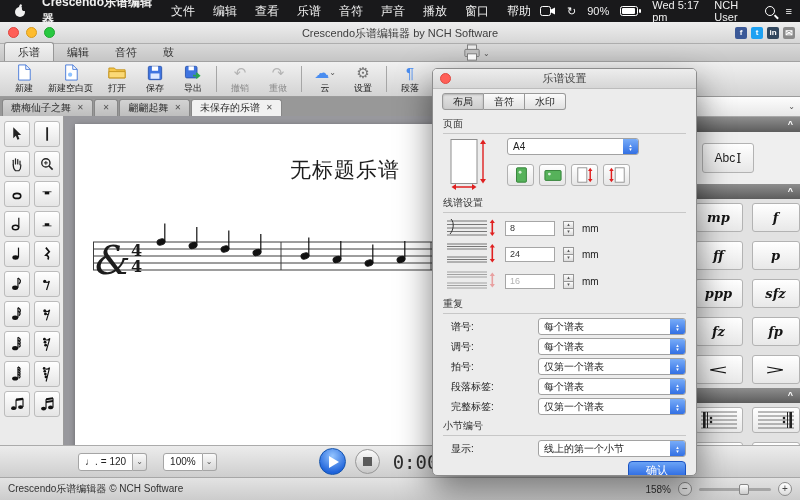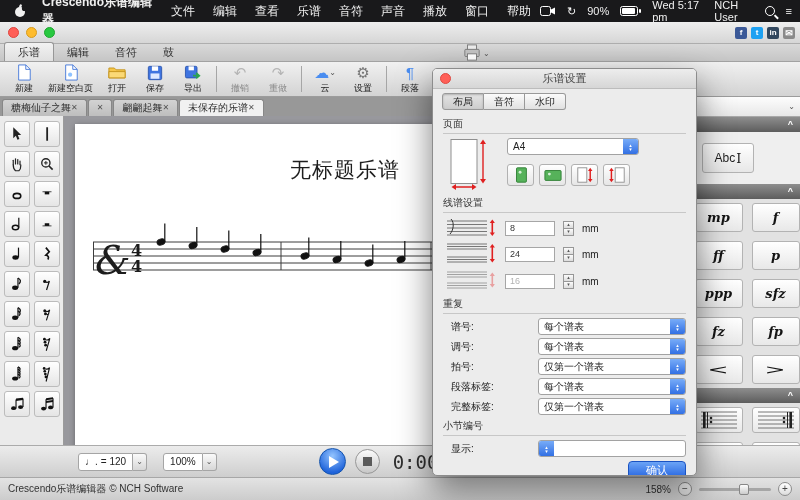--- a/index.html
+++ b/index.html
@@ -53,21 +53,21 @@
   .ticon{height:19px;display:flex;align-items:center;justify-content:center}
   .g16{font-size:15px;line-height:1}
   .blue{color:#4a8df0}.gray{color:#767676}
   .tsep{width:1px;height:26px;background:#a6a6a6;margin:0 4px}
   .disabled{opacity:.45}
   .tbtn-cloudwrap{display:flex;align-items:center}
 
   
   .doctabs{position:absolute;top:97px;left:0;width:693px;height:19px;background:#989898;
     display:flex;align-items:flex-end;padding-left:2px;gap:1px;z-index:4}
-  .dtab{display:flex;align-items:center;height:17px;padding:0 8px;font-size:10px;
+  .dtab{display:flex;align-items:center;gap:6px;height:17px;padding:0 8px;font-size:10px;
     color:#2d2d2d;background:linear-gradient(#d3d3d3,#bebebe);border:1px solid #878787;
     border-bottom:none;border-radius:3px 3px 0 0;white-space:nowrap}
   .dtab.active{background:#f1f1f1}
   .dtab .x{font-size:8px;color:#555;line-height:1}
 
   
   .palette{position:absolute;top:116px;left:0;width:64px;bottom:55px;background:#ebebeb;
     border-right:1px solid #9b9b9b;display:grid;grid-template-columns:26px 26px;gap:4px;
     padding:5px 0;justify-content:center;align-content:start;z-index:3}
   .ptool{width:26px;height:26px;background:linear-gradient(#ffffff,#e5e5e5);
@@ -227,20 +227,21 @@
           <span class="srch"></span>
         </span>
       <span class="mb-ico">≡</span>
     </span>
   </div>
 
   <div class="titlebar">
     <span class="tl red"></span>
     <span class="tl yel"></span>
     <span class="tl grn"></span>
+    <span class="win-title">Crescendo乐谱编辑器 by NCH Software</span>
     <span class="social">
       <span class="sicon fb">f</span>
       <span class="sicon tw">t</span>
       <span class="sicon li">in</span>
       <span class="sicon em">✉</span>
     </span>
   </div>
 
   <div class="ribbontabs">
     <span class="rtab active">乐谱</span>
@@ -839,20 +840,21 @@
               <span>▾</span>
             </span>
         </span>
       </div>
 
       <div class="sec-label">小节编号</div>
       <div class="sec-rule"></div>
       <div class="reprow">
         <span>显示:</span>
         <span class="dd">
+          <span class="dd-val">线上的第一个小节</span>
           <span class="dd-cap">
               <span>▴</span>
               <span>▾</span>
             </span>
         </span>
       </div>
 
       <div class="dlg-footer">
         <span class="confirm">确认</span>
       </div>

